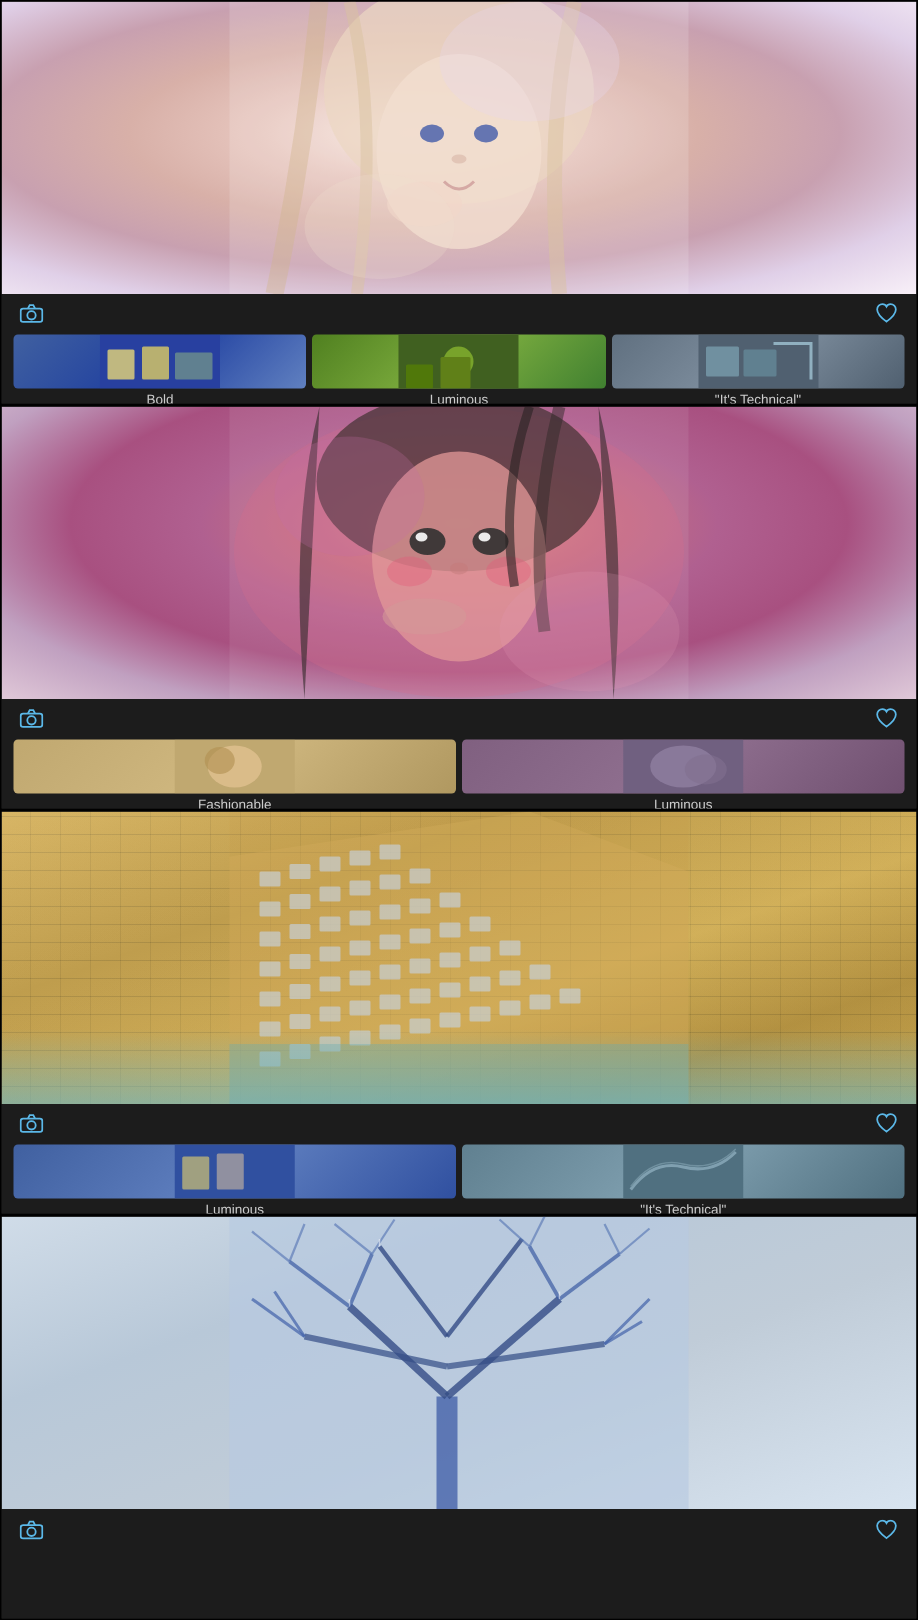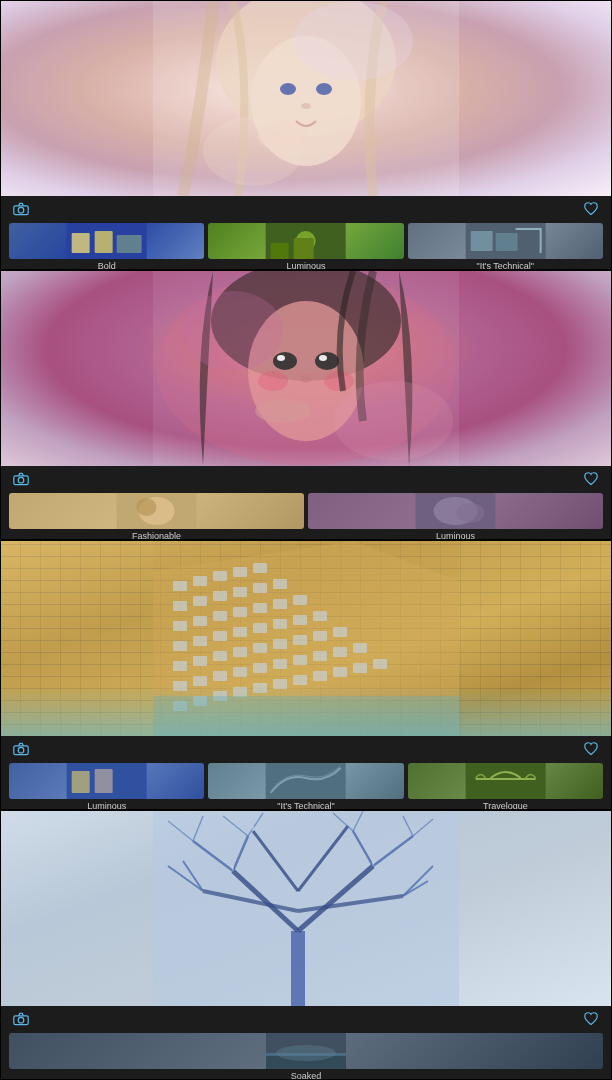--- a/index.html
+++ b/index.html
@@ -423,32 +423,20 @@
         <div class="thumb-item">
           <div class="thumb-img thumb-technical2">
             <svg width="100%" height="100%" viewBox="0 0 80 36" xmlns="http://www.w3.org/2000/svg">
               <rect width="80" height="36" fill="#507080"></rect>
               <path d="M 5 30 Q 20 10 40 15 Q 60 20 75 5" fill="none" stroke="#80a0b0" stroke-width="2"></path>
               <path d="M 5 28 Q 20 8 40 13 Q 60 18 75 3" fill="none" stroke="#70909f" stroke-width="1"></path>
             </svg>
           </div>
           <span class="thumb-label">"It's Technical"</span>
         </div>
-        <div class="thumb-item">
-          <div class="thumb-img thumb-travelogue">
-            <svg width="100%" height="100%" viewBox="0 0 80 36" xmlns="http://www.w3.org/2000/svg">
-              <rect width="80" height="36" fill="#406020"></rect>
-              <rect x="10" y="15" width="60" height="2" fill="#90b050"></rect>
-              <path d="M 25 15 Q 40 3 55 15" fill="none" stroke="#90b050" stroke-width="2"></path>
-              <path d="M 10 15 Q 15 8 20 15" fill="none" stroke="#80a040" stroke-width="1.5"></path>
-              <path d="M 60 15 Q 65 8 70 15" fill="none" stroke="#80a040" stroke-width="1.5"></path>
-            </svg>
-          </div>
-          <span class="thumb-label">Travelogue</span>
-        </div>
       </div>
     </div>
   </div>
 
   <div class="cell">
     <div class="photo-area">
       <div class="tree-photo" style="width:100%;height:100%;position:relative;">
         <svg class="photo-overlay-svg" viewBox="0 0 306 195" xmlns="http://www.w3.org/2000/svg">
 
           <rect width="306" height="195" fill="#c8d8e8" opacity="0.6"></rect>
@@ -497,28 +485,17 @@
             <path d="M7 4 L8.5 1 L11.5 1 L13 4" stroke="#5bb8e8" stroke-width="1.5" fill="none"></path>
           </svg>
         </span>
         <span class="heart-icon">
           <svg width="16" height="14" viewBox="0 0 20 18" fill="none" xmlns="http://www.w3.org/2000/svg">
             <path d="M10 16 C10 16 2 10 2 5.5 C2 3 4 1 6.5 1 C8 1 9.5 2 10 3 C10.5 2 12 1 13.5 1 C16 1 18 3 18 5.5 C18 10 10 16 10 16Z" stroke="#5bb8e8" stroke-width="1.5" fill="none"></path>
           </svg>
         </span>
       </div>
       <div class="thumbnails-row">
-        <div class="thumb-item">
-          <div class="thumb-img thumb-soaked">
-            <svg width="100%" height="100%" viewBox="0 0 80 36" xmlns="http://www.w3.org/2000/svg">
-              <rect width="80" height="36" fill="#405060"></rect>
-              <rect x="0" y="22" width="80" height="14" fill="#304858" opacity="0.8"></rect>
-              <rect x="0" y="20" width="80" height="3" fill="#5080a0" opacity="0.6"></rect>
-              <ellipse cx="40" cy="20" rx="30" ry="8" fill="#608090" opacity="0.4"></ellipse>
-            </svg>
-          </div>
-          <span class="thumb-label">Soaked</span>
-        </div>
       </div>
     </div>
   </div>
 
 </div>
 
 </body></html>

